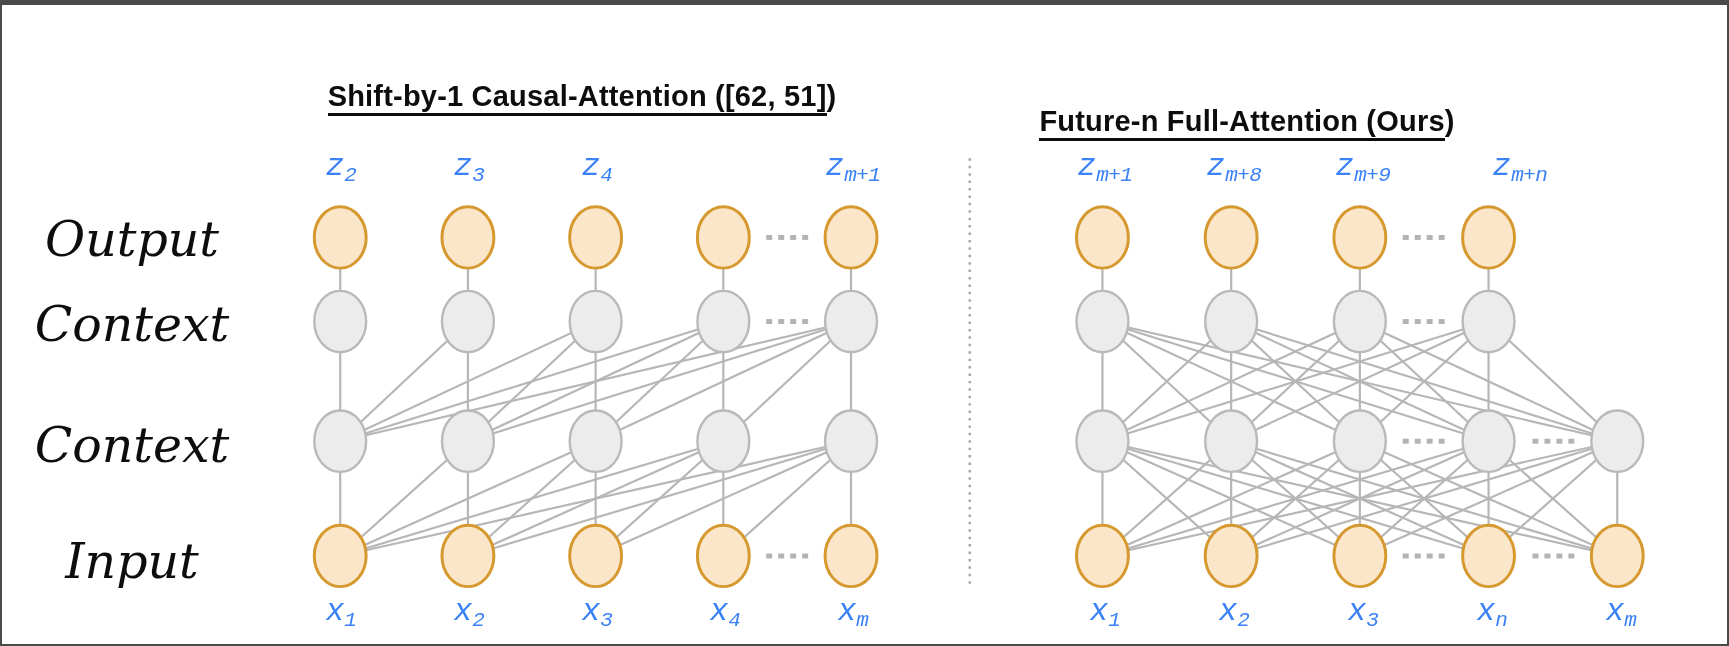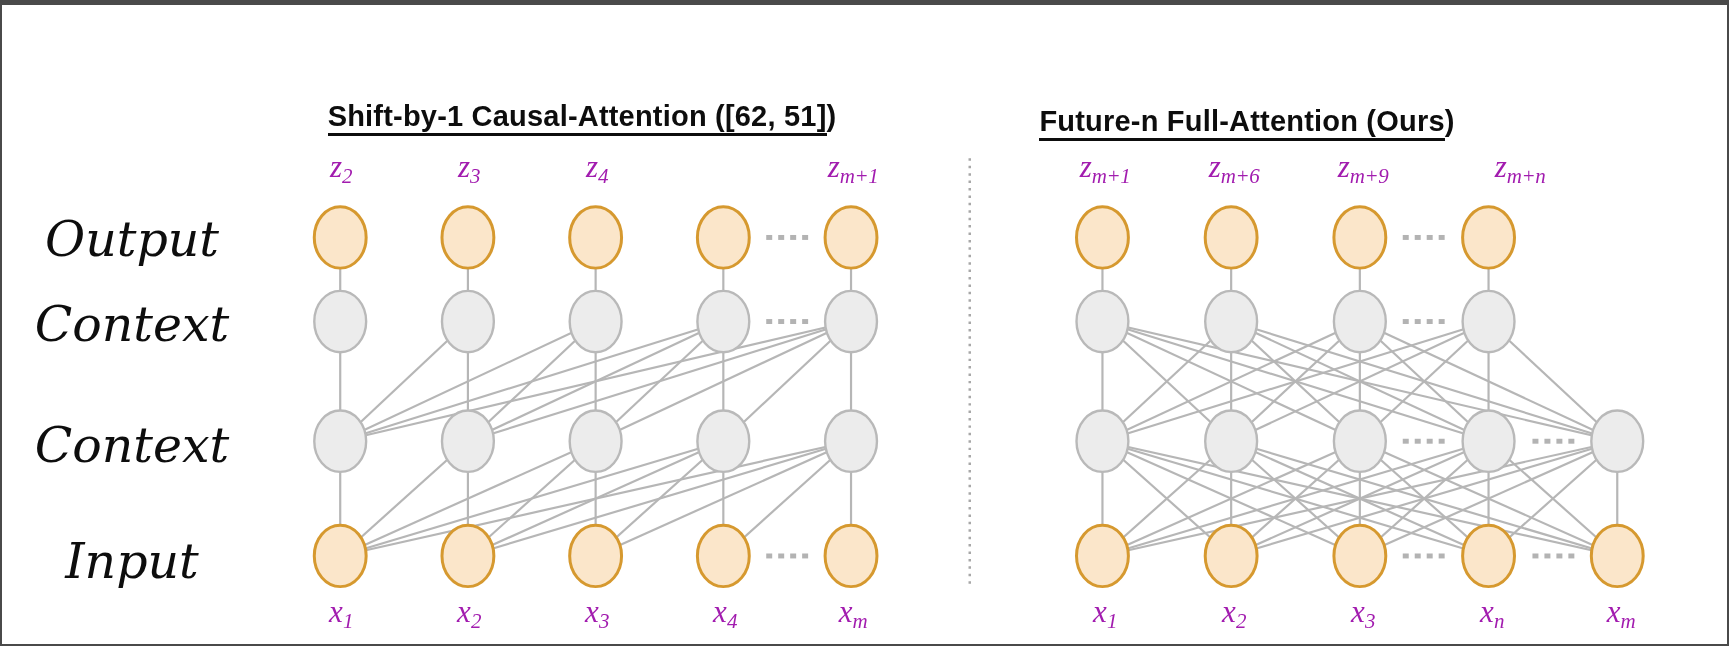--- a/index.html
+++ b/index.html
@@ -30,21 +30,21 @@
     height: 40px;
     line-height: 38px;
     text-align: center;
     font-family: "Liberation Sans", sans-serif;
     font-weight: bold;
     font-size: 29px;
     color: #0d0d0d;
     letter-spacing: 0.2px;
     white-space: nowrap;
   }
-  .panel-title.left  { left: 180px; margin-top: 20px; }
+  .panel-title.left  { left: 180px; }
   .panel-title.right { left: 845px; margin-top: 25px; }
   .t-underline { border-bottom: 3px solid #0d0d0d; padding-bottom: 1px; }
   .cite { }
 
   .row-label {
     position: absolute;
     left: 10px;
     width: 240px;
     height: 48px;
     line-height: 48px;
@@ -55,24 +55,24 @@
     color: #0d0d0d;
     white-space: nowrap;
   }
 
   .nlabel {
     position: absolute;
     width: 140px;
     height: 42px;
     line-height: 42px;
     text-align: center;
-    font-family: Liberation Serif, serif;
+    font-family: Liberation Mono, monospace;
     font-style: italic;
     font-size: 31px;
-    color: #a21caf;
+    color: #3b82f6;
     white-space: nowrap;
   }
   .nlabel sub {
     font-size: 21px;
     font-style: italic;
     line-height: 0;
     vertical-align: -6px;
     letter-spacing: -0.5px;
   }
 </style>
@@ -279,21 +279,21 @@
 <div class="nlabel" style="left: 269px; top: 141px;"><span>z</span><sub>2</sub></div>
     <div class="nlabel" style="left: 397px; top: 141px;"><span>z</span><sub>3</sub></div>
     <div class="nlabel" style="left: 525px; top: 141px;"><span>z</span><sub>4</sub></div>
     <div class="nlabel" style="left: 781px; top: 141px;"><span>z</span><sub>m+1</sub></div>
     <div class="nlabel" style="left: 269px; top: 586px;"><span>x</span><sub>1</sub></div>
     <div class="nlabel" style="left: 397px; top: 586px;"><span>x</span><sub>2</sub></div>
     <div class="nlabel" style="left: 525px; top: 586px;"><span>x</span><sub>3</sub></div>
     <div class="nlabel" style="left: 653px; top: 586px;"><span>x</span><sub>4</sub></div>
     <div class="nlabel" style="left: 781px; top: 586px;"><span>x</span><sub>m</sub></div>
     <div class="nlabel" style="left: 1033px; top: 141px;"><span>z</span><sub>m+1</sub></div>
-    <div class="nlabel" style="left: 1162px; top: 141px;"><span>z</span><sub>m+6</sub></div>
+    <div class="nlabel" style="left: 1162px; top: 141px;"><span>z</span><sub>m+8</sub></div>
     <div class="nlabel" style="left: 1291px; top: 141px;"><span>z</span><sub>m+9</sub></div>
     <div class="nlabel" style="left: 1448px; top: 141px;"><span>z</span><sub>m+n</sub></div>
     <div class="nlabel" style="left: 1033px; top: 586px;"><span>x</span><sub>1</sub></div>
     <div class="nlabel" style="left: 1162px; top: 586px;"><span>x</span><sub>2</sub></div>
     <div class="nlabel" style="left: 1291px; top: 586px;"><span>x</span><sub>3</sub></div>
     <div class="nlabel" style="left: 1420px; top: 586px;"><span>x</span><sub>n</sub></div>
     <div class="nlabel" style="left: 1549px; top: 586px;"><span>x</span><sub>m</sub></div>
   </div>
 
 </body></html>

